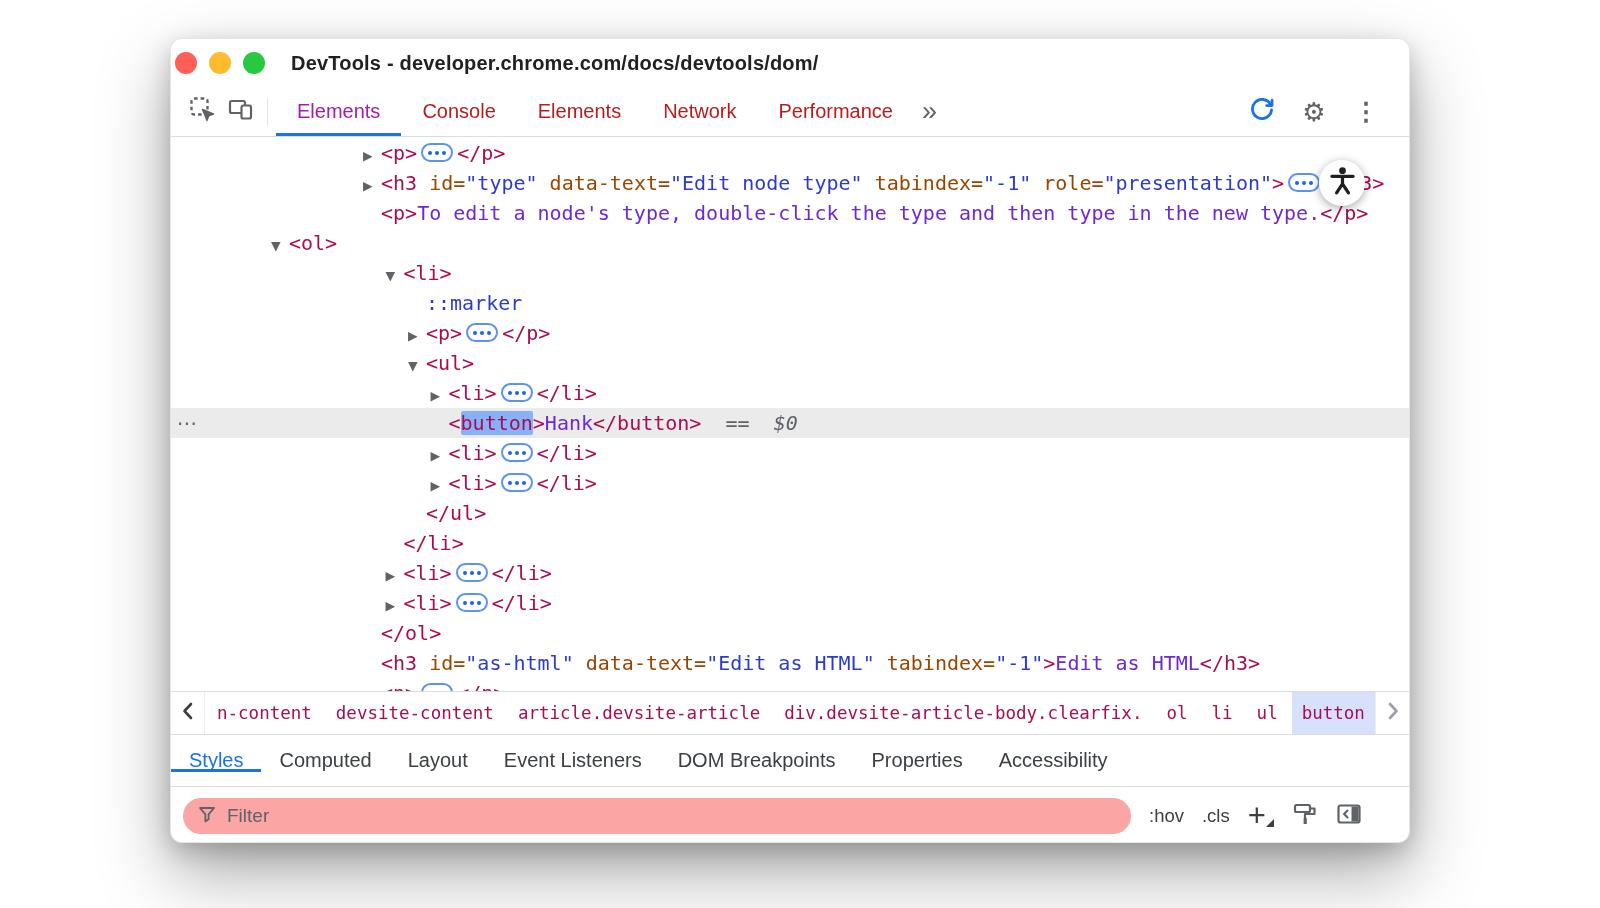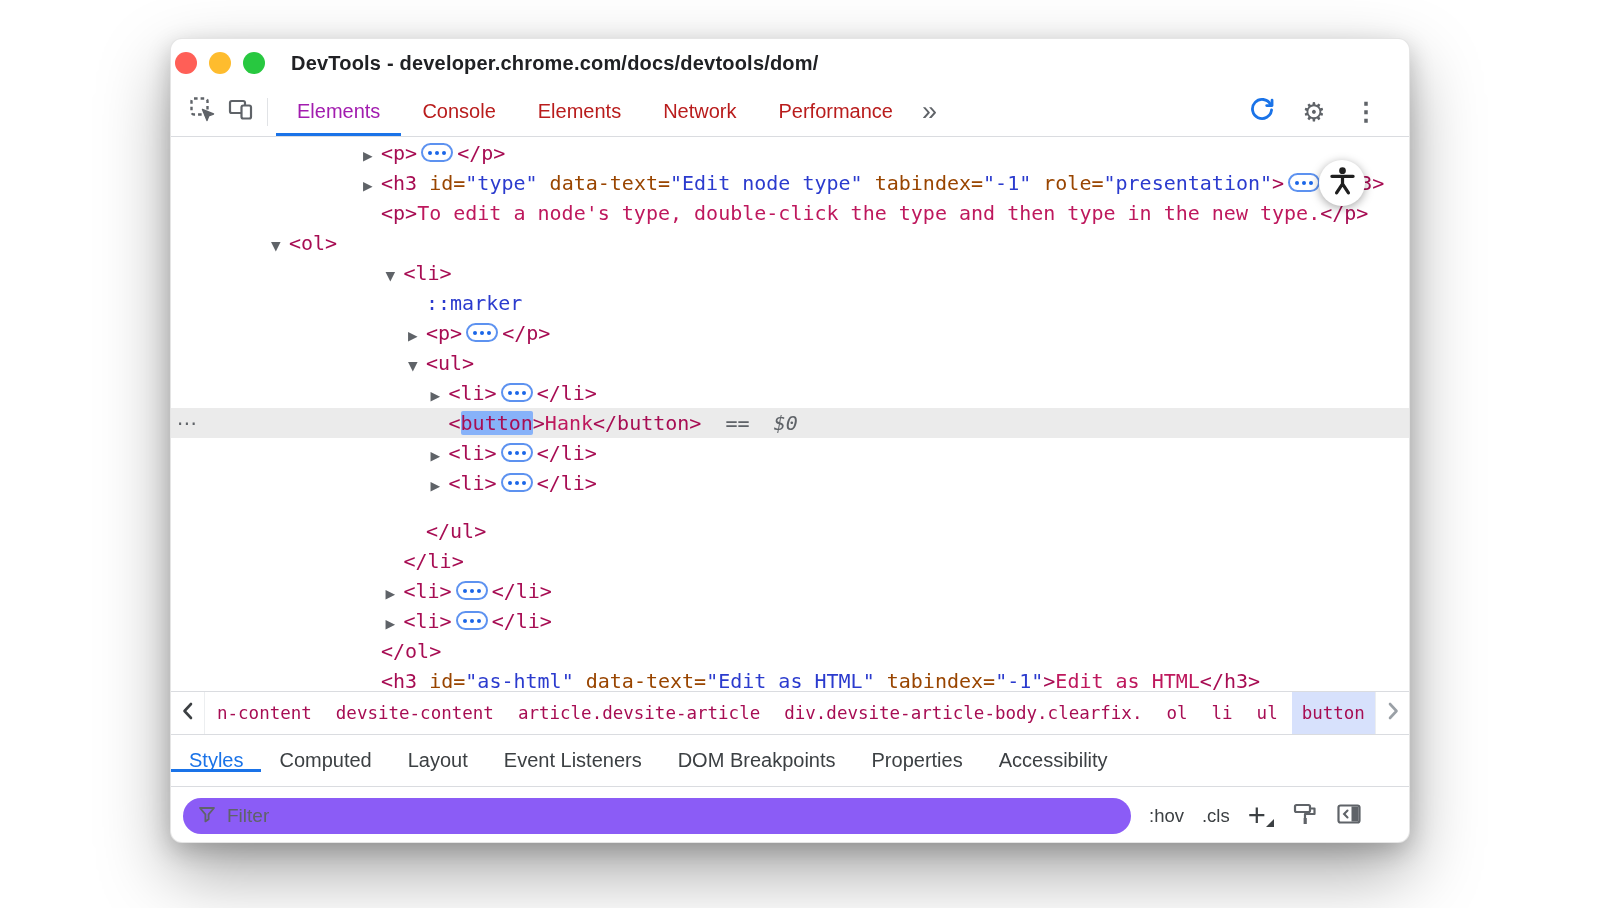--- a/index.html
+++ b/index.html
@@ -25,21 +25,21 @@
   .gear{font-size:26px;color:#5f6368;line-height:1}
   .kebab{font-size:25px;color:#5f6368;font-weight:700;line-height:1}
   
   .tree{position:relative;height:554px;overflow:hidden;font-family:"DejaVu Sans Mono",monospace;font-size:20px;padding-top:1px;background:#fff}
   .trow{height:30px;line-height:30px;white-space:pre;position:relative}
   .trow.sel-row{background:#ebebeb}
   .tarrow{display:inline-block;width:18px;font-size:12.5px;color:#5f6368;font-family:"DejaVu Sans",sans-serif;vertical-align:baseline}
   .s-tag{color:#a70d53}
   .s-attr{color:#994500}
   .s-val{color:#2b3bce}
-  .s-txt{color:#be185d}
+  .s-txt{color:#6d28d9}
   .s-marker{color:#2b3bce}
   .s-sel{color:#a70d53;background:#87b2f9;border-radius:2px}
   .s-eq{color:#5f6368}
   .s-usd{color:#5f6368;font-style:italic}
   .pill{display:inline-flex;align-items:center;justify-content:center;gap:3px;width:32px;height:19px;border:2px solid #5d92f0;
         border-radius:10px;vertical-align:middle;margin:0 4px;position:relative;top:-2px;background:#fff}
   .pdot{width:4px;height:4px;border-radius:50%;background:#1a66e8}
   .row-dots{position:absolute;left:6px;top:0;color:#5f6368;font-size:20px;font-family:"DejaVu Sans",sans-serif}
   .a11y-float{position:absolute;left:1148px;top:23px;width:46px;height:46px;border-radius:50%;background:#fff;
               box-shadow:0 2px 10px rgba(0,0,0,.35);display:flex;align-items:center;justify-content:center;z-index:5}
@@ -49,21 +49,21 @@
   .crumb-nav.right{margin-left:auto;border-left:1px solid #eceef0;border-right:none}
   .crumb-list{display:flex;align-items:stretch;gap:4px;padding-left:2px;overflow:hidden}
   .crumb{display:flex;align-items:center;padding:0 10px;font-family:"DejaVu Sans Mono",monospace;font-size:17.5px;color:#a70d53;white-space:nowrap}
   .crumb.selected{background:#d7e1fc}
   
   .panel-tabs{height:52px;border-bottom:1px solid #dadce0;display:flex;align-items:center;background:#fff}
   .p-tab{padding:0 18px;display:flex;align-items:center;font-size:20px;color:#3c4043;white-space:nowrap}
   .p-tab.active{color:#1a73e8;box-shadow:inset 0 -3px 0 #1a73e8}
   
   .filter-row{height:57px;display:flex;align-items:center;padding:0 18px 0 12px;gap:18px}
-  .filter-box{flex:1;height:36px;background:#8b5cf6;border-radius:18px;display:flex;align-items:center;padding:0 14px;gap:10px;max-width:948px}
+  .filter-box{flex:1;height:36px;background:#fca5a5;border-radius:18px;display:flex;align-items:center;padding:0 14px;gap:10px;max-width:948px}
   .filter-input{border:none;background:transparent;outline:none;font-size:19px;color:#202124;flex:1;font-family:"Liberation Sans",sans-serif}
   .filter-input::placeholder{color:#5f6368}
   .pseudo-btn{font-size:18.5px;color:#3c4043}
   .plus-btn{font-size:31px;font-weight:400;color:#3c4043;position:relative;line-height:28px;padding-right:8px}
   .plus-corner{position:absolute;right:0;bottom:3px;width:0;height:0;border-left:4px solid transparent;border-top:4px solid transparent;
                border-right:4px solid #3c4043;border-bottom:4px solid #3c4043}
   .icon-btn{display:flex;align-items:center;justify-content:center}
 </style>
 </head>
 <body>
@@ -140,21 +140,21 @@
         <div class="trow" style="padding-left: 192px;"><span class="tarrow"></span><span class="s-tag">&lt;p&gt;</span><span class="s-txt">To edit a node's type, double-click the type and then type in the new type.</span><span class="s-tag">&lt;/p&gt;</span></div>
         <div class="trow" style="padding-left: 100px;"><span class="tarrow">▼</span><span class="s-tag">&lt;ol&gt;</span></div>
         <div class="trow" style="padding-left: 214.5px;"><span class="tarrow">▼</span><span class="s-tag">&lt;li&gt;</span></div>
         <div class="trow" style="padding-left: 237px;"><span class="tarrow"></span><span class="s-marker">::marker</span></div>
         <div class="trow" style="padding-left: 237px;"><span class="tarrow">▶</span><span class="s-tag">&lt;p&gt;</span><span class="pill"><span class="pdot"></span><span class="pdot"></span><span class="pdot"></span></span><span class="s-tag">&lt;/p&gt;</span></div>
         <div class="trow" style="padding-left: 237px;"><span class="tarrow">▼</span><span class="s-tag">&lt;ul&gt;</span></div>
         <div class="trow" style="padding-left: 259.5px;"><span class="tarrow">▶</span><span class="s-tag">&lt;li&gt;</span><span class="pill"><span class="pdot"></span><span class="pdot"></span><span class="pdot"></span></span><span class="s-tag">&lt;/li&gt;</span></div>
         <div class="trow sel-row" style="padding-left: 259.5px;"><span class="row-dots">⋯</span><span class="tarrow"></span><span class="s-tag">&lt;</span><span class="s-sel">button</span><span class="s-tag">&gt;</span><span class="s-txt">Hank</span><span class="s-tag">&lt;/button&gt;</span><span class="s-eq">  ==  </span><span class="s-usd">$0</span></div>
         <div class="trow" style="padding-left: 259.5px;"><span class="tarrow">▶</span><span class="s-tag">&lt;li&gt;</span><span class="pill"><span class="pdot"></span><span class="pdot"></span><span class="pdot"></span></span><span class="s-tag">&lt;/li&gt;</span></div>
         <div class="trow" style="padding-left: 259.5px;"><span class="tarrow">▶</span><span class="s-tag">&lt;li&gt;</span><span class="pill"><span class="pdot"></span><span class="pdot"></span><span class="pdot"></span></span><span class="s-tag">&lt;/li&gt;</span></div>
-        <div class="trow" style="padding-left: 237px; margin-top: 18px;"><span class="tarrow"></span><span class="s-tag">&lt;/ul&gt;</span></div>
+        <div class="trow" style="padding-left: 237px;"><span class="tarrow"></span><span class="s-tag">&lt;/ul&gt;</span></div>
         <div class="trow" style="padding-left: 214.5px;"><span class="tarrow"></span><span class="s-tag">&lt;/li&gt;</span></div>
         <div class="trow" style="padding-left: 214.5px;"><span class="tarrow">▶</span><span class="s-tag">&lt;li&gt;</span><span class="pill"><span class="pdot"></span><span class="pdot"></span><span class="pdot"></span></span><span class="s-tag">&lt;/li&gt;</span></div>
         <div class="trow" style="padding-left: 214.5px;"><span class="tarrow">▶</span><span class="s-tag">&lt;li&gt;</span><span class="pill"><span class="pdot"></span><span class="pdot"></span><span class="pdot"></span></span><span class="s-tag">&lt;/li&gt;</span></div>
         <div class="trow" style="padding-left: 192px;"><span class="tarrow"></span><span class="s-tag">&lt;/ol&gt;</span></div>
         <div class="trow" style="padding-left: 192px;"><span class="tarrow"></span><span class="s-tag">&lt;h3</span><span class="s-attr"> id=</span><span class="s-val">"as-html"</span><span class="s-attr"> data-text=</span><span class="s-val">"Edit as HTML"</span><span class="s-attr"> tabindex=</span><span class="s-val">"-1"</span><span class="s-tag">&gt;</span><span class="s-txt">Edit as HTML</span><span class="s-tag">&lt;/h3&gt;</span></div>
         <div class="trow" style="padding-left: 192px;"><span class="tarrow">▶</span><span class="s-tag">&lt;p&gt;</span><span class="pill"><span class="pdot"></span><span class="pdot"></span><span class="pdot"></span></span><span class="s-tag">&lt;/p&gt;</span></div>
       </div>
 
     <div class="crumbs">
       <div class="crumb-nav">

